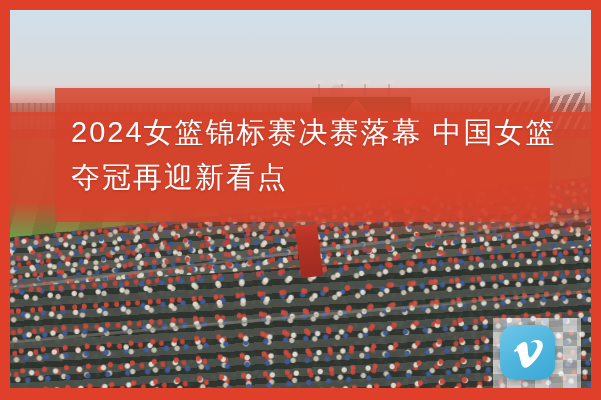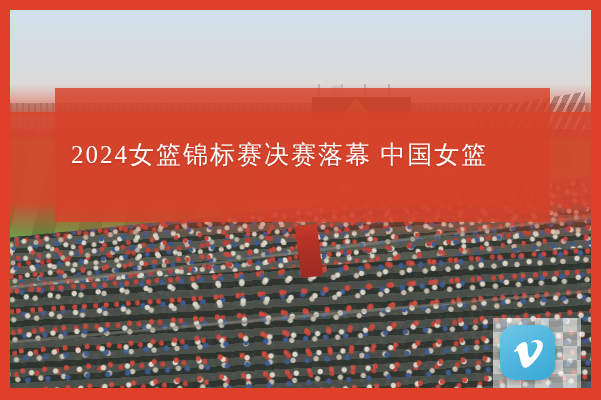--- a/index.html
+++ b/index.html
@@ -302,22 +302,22 @@
     height: 134px;
     background: rgba(213,66,43,.82);
     display: flex;
     flex-direction: column;
     justify-content: center;
     padding: 0 16px;
     box-sizing: border-box;
   }
   .title-line {
     color: #ffffff;
-    font-family: Liberation Serif, serif;
-    font-size: 25px;
+    font-family: Liberation Sans, sans-serif;
+    font-size: 29px;
     line-height: 1.55;
     letter-spacing: 2px;
     white-space: nowrap;
     text-shadow: 0 1px 2px rgba(120,25,10,.35);
   }
 
   
   .logo-backdrop {
     position: absolute;
     left: 483px;
@@ -399,20 +399,21 @@
     <div class="wall-banner"></div>
 
     <div class="red-wash-top"></div>
     <div class="red-wash"></div>
 
     <div class="logo-backdrop"></div>
   </div>
 
   <div class="title-band">
     <div class="title-line">2024女篮锦标赛决赛落幕 中国女篮</div>
+    <div class="title-line">夺冠再迎新看点</div>
   </div>
 
   <div class="logo-badge">
     <svg width="34" height="30" viewBox="0 0 34 30" aria-hidden="true">
       <path d="M3 7.4c2.3-2.6 4.6-4.3 6.8-5 3-1 4.6.6 4.9 4.6.2 2.6.3 4.5.4 5.9.3 4 1.1 6 2.4 6 1 0 2.5-1.6 4.5-4.8 2-3.2 3.1-5.6 3.2-7.3.2-3-1-4.5-3.6-4.5-1.2 0-2.4.3-3.7.8C19.4 1 22.9-.6 27 .2c3 .6 4.5 2.6 4.3 6-.1 4.5-3.3 10.2-9.4 17.1-4.1 4.6-7.4 6.9-9.9 6.9-1.6 0-2.9-1.4-4-4.3L5.5 16.2c-.8-2.9-1.7-4.3-2.6-4.3-.2 0-.9.4-2.1 1.3L0 11.5c2.3-2.1 3.3-3 3-1.6z" fill="#ffffff" transform="translate(3,2) scale(0.92)"></path>
     </svg>
   </div>
 
   <div class="bottom-bar"></div>
 </div>

